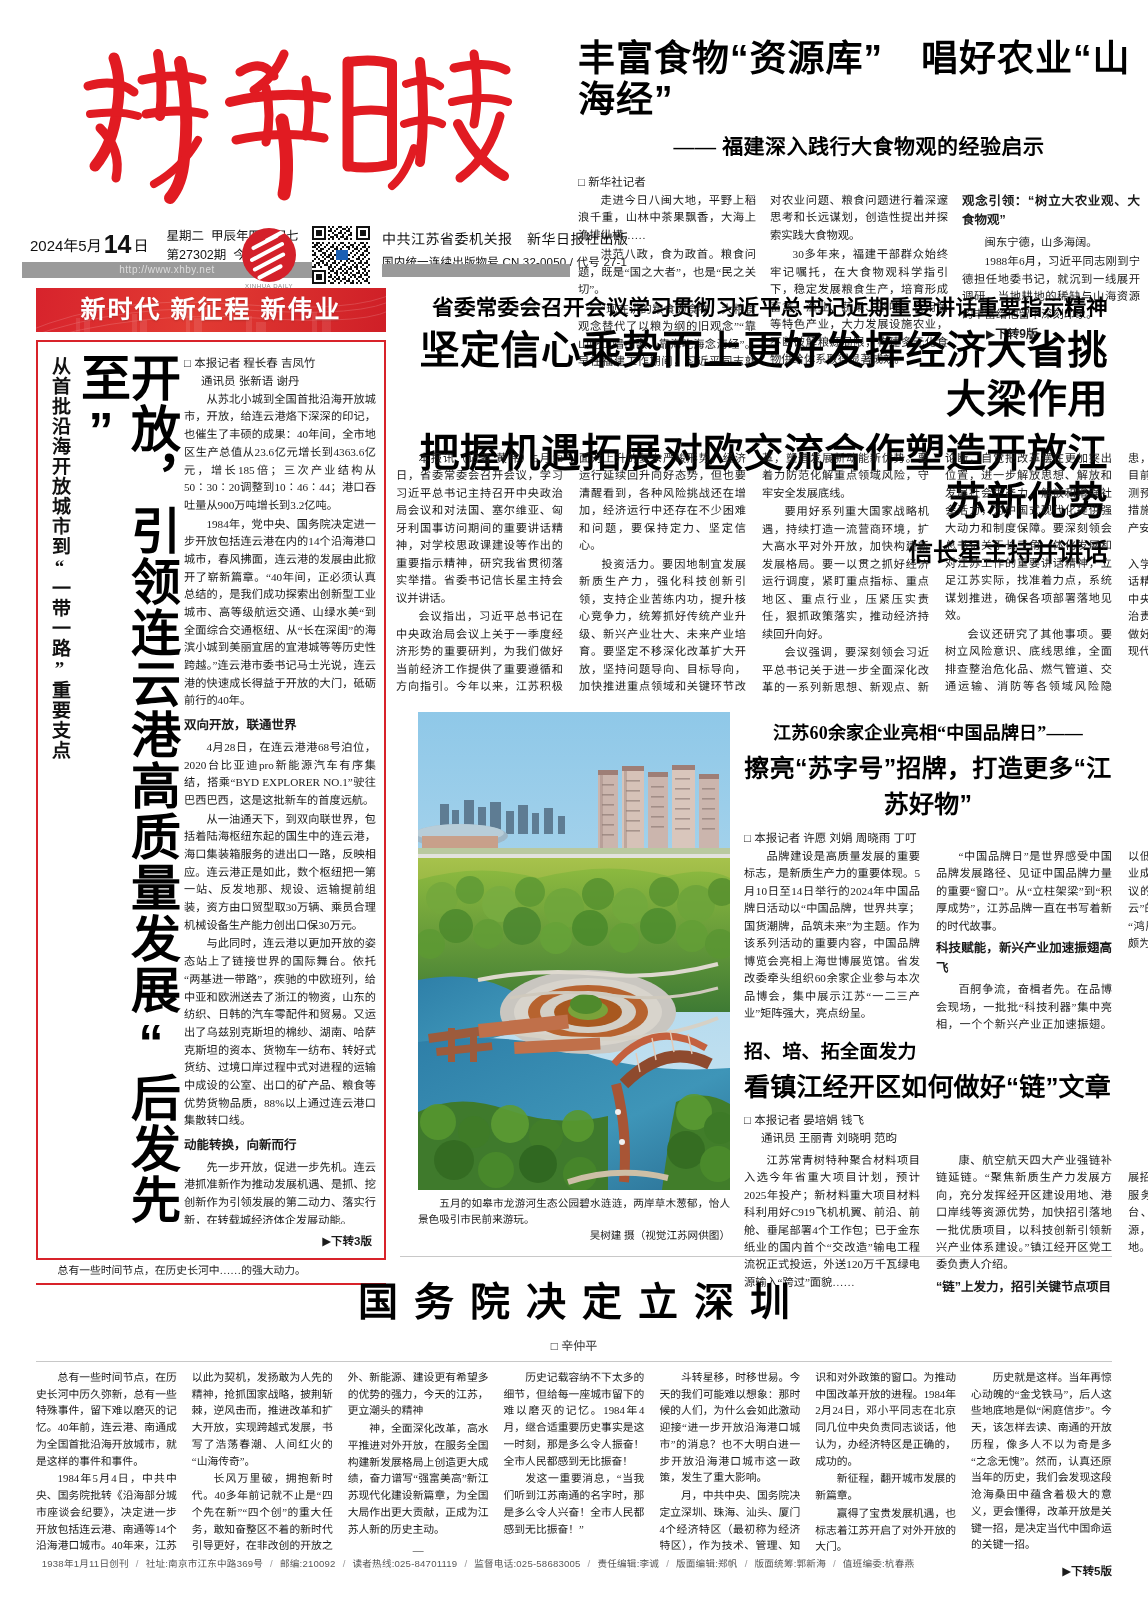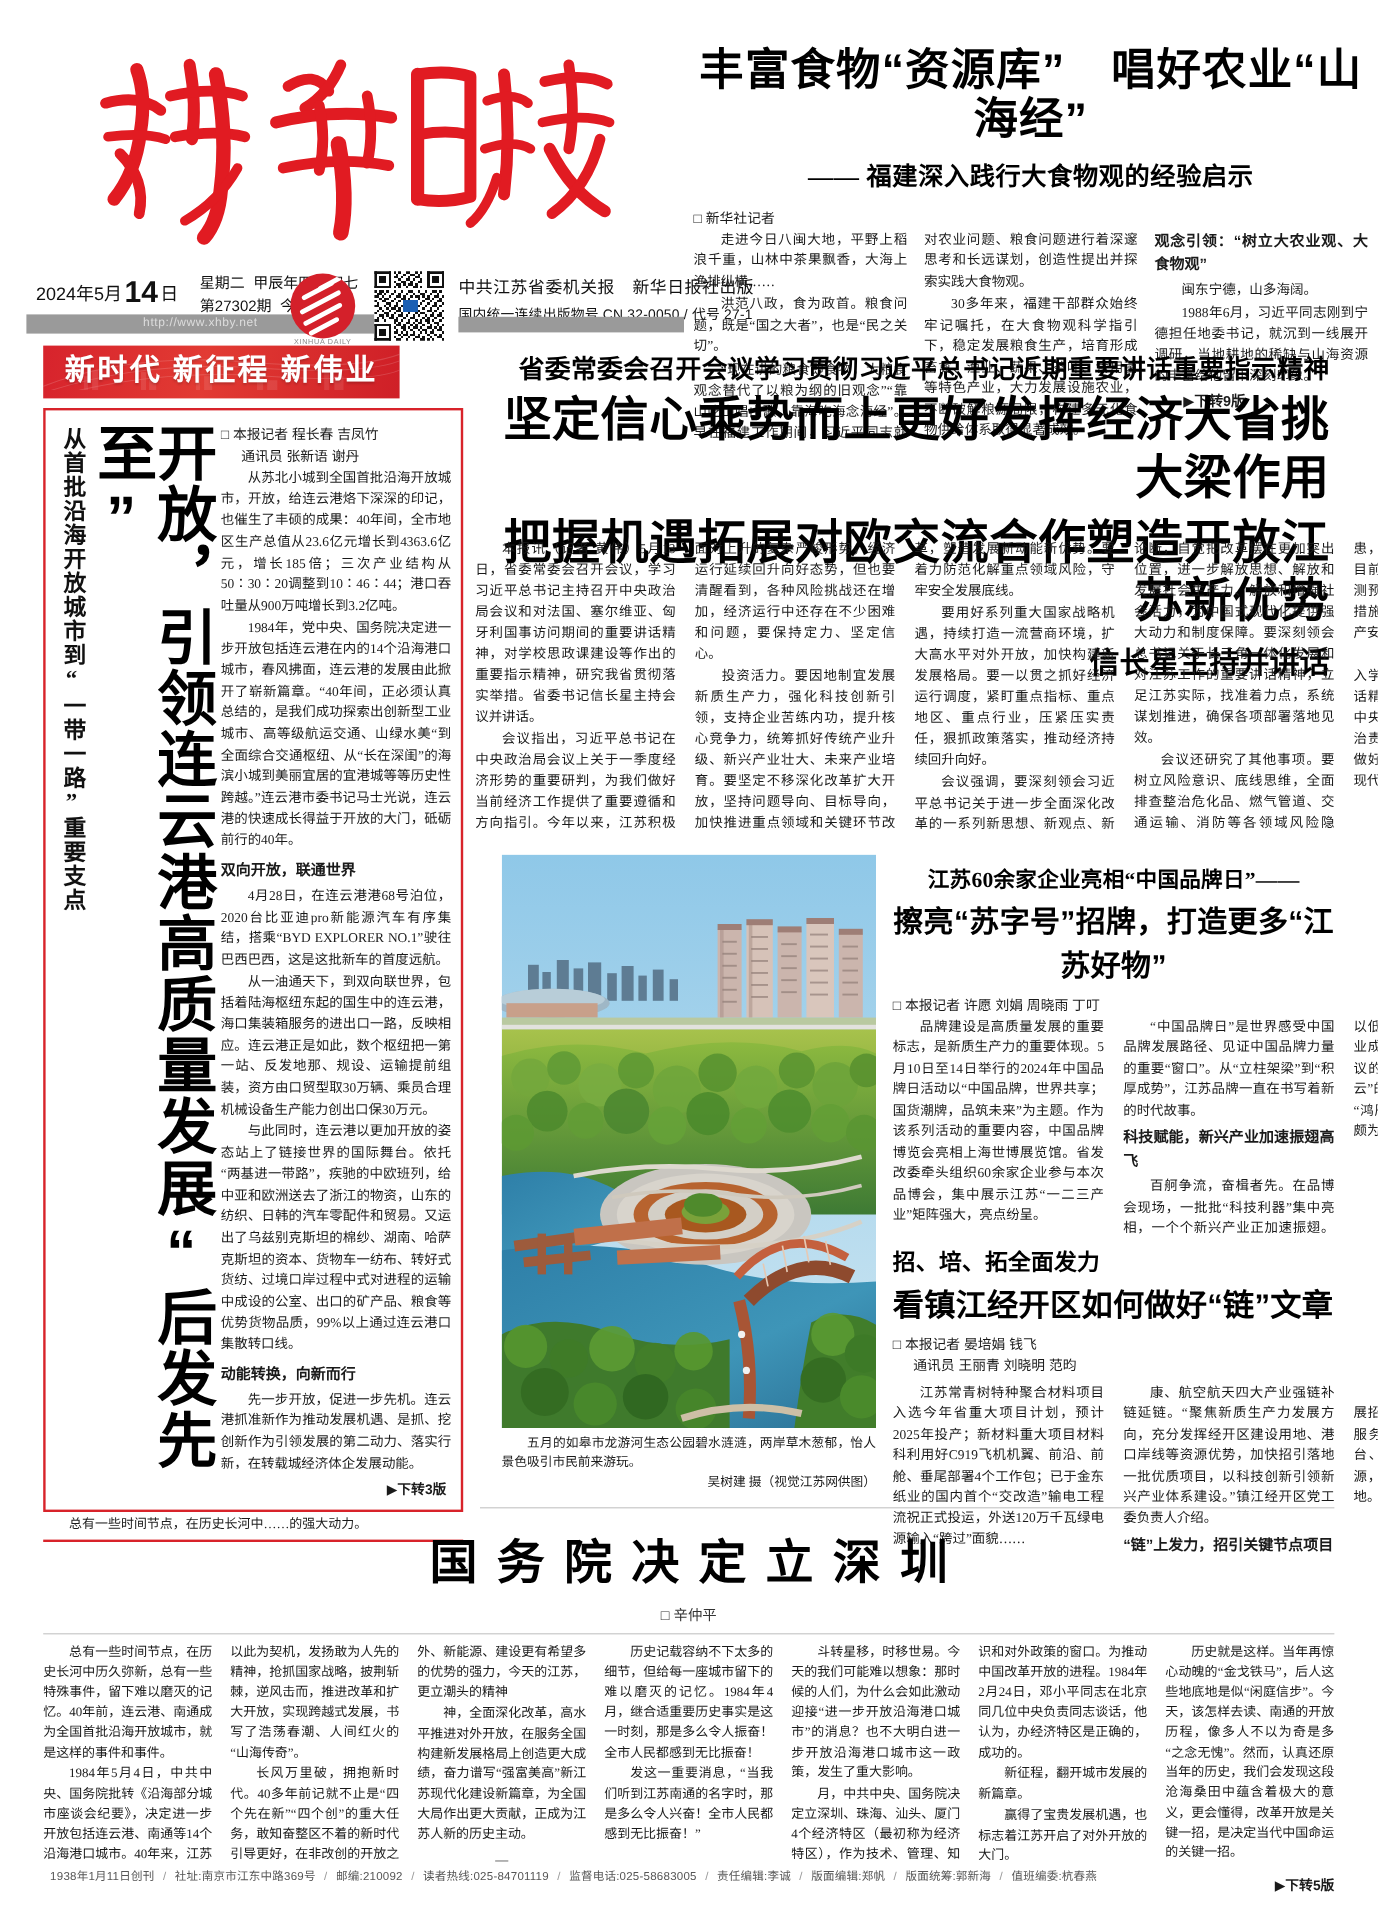--- a/index.html
+++ b/index.html
@@ -66,21 +66,21 @@
   .mh-grayrule{
     position:absolute;left:382px;top:264px;width:188px;height:13px;background:#9a9a9a;
   }
 
   
   .lead-top{
     position:absolute;left:578px;top:38px;width:562px;
   }
   .lead-top h1{
     margin:0;font-family:"Liberation Sans","DejaVu Sans",sans-serif;
-    font-weight:bold;font-size:37px;letter-spacing:1px;text-align:center;color:#000;
+    font-weight:bold;font-size:37px;letter-spacing:1px;color:#000;
     line-height:1.12;
   }
   .lead-top h2{
     margin:9px 0 0;font-family:"Liberation Serif","DejaVu Serif",serif;
     font-weight:bold;font-size:21px;text-align:center;color:#000;letter-spacing:.5px;
   }
   .lead-top .byline{
     font-size:11.5px;margin-top:13px;
     font-family:"Liberation Sans","DejaVu Sans",sans-serif;
   }
@@ -89,21 +89,21 @@
     font-size:11.3px;line-height:1.55;text-align:justify;
   }
   .lead-cols p{margin:0 0 2px;text-indent:2em;}
   .lead-cols p.sub{font-weight:bold;text-indent:0;font-size:12.5px;
     font-family:"Liberation Sans","DejaVu Sans",sans-serif;margin:3px 0 3px;}
   .jump{text-align:left;font-weight:bold;font-size:12px;
     font-family:"Liberation Sans","DejaVu Sans",sans-serif;margin-top:3px;}
 
   
   .banner{
-    position:absolute;left:36px;top:288px;width:297px;height:44px;
+    position:absolute;left:36px;top:288px;width:350px;height:44px;
     background:linear-gradient(100deg,#d7232c 0%,#e23b33 45%,#cf1f27 100%);
     overflow:hidden;
   }
   .banner .stripes{position:absolute;inset:0;opacity:.28;}
   .banner .txt{
     position:relative;z-index:2;color:#fff;font-weight:bold;
     font-family:"Liberation Sans","DejaVu Sans",sans-serif;
     font-size:25px;letter-spacing:2px;text-align:center;line-height:42px;
     text-shadow:0 1px 2px rgba(0,0,0,.18);
   }
@@ -613,21 +613,21 @@
       <div class="rb-body">
         <div class="byl">
           <span>□ 本报记者 程长春 吉凤竹</span>
           <span class="i2">通讯员 张新语 谢丹</span>
         </div>
         <p>从苏北小城到全国首批沿海开放城市，开放，给连云港烙下深深的印记，也催生了丰硕的成果：40年间，全市地区生产总值从23.6亿元增长到4363.6亿元，增长185倍；三次产业结构从50∶30∶20调整到10∶46∶44；港口吞吐量从900万吨增长到3.2亿吨。</p>
         <p>1984年，党中央、国务院决定进一步开放包括连云港在内的14个沿海港口城市，春风拂面，连云港的发展由此掀开了崭新篇章。“40年间，正必须认真总结的，是我们成功探索出创新型工业城市、高等级航运交通、山绿水美“到全面综合交通枢纽、从“长在深闺”的海滨小城到美丽宜居的宜港城等等历史性跨越。”连云港市委书记马士光说，连云港的快速成长得益于开放的大门，砥砺前行的40年。</p>
         <p class="sub">双向开放，联通世界</p>
         <p>4月28日，在连云港港68号泊位，2020台比亚迪pro新能源汽车有序集结，搭乘“BYD EXPLORER NO.1”驶往巴西巴西，这是这批新车的首度远航。</p>
         <p>从一油通天下，到双向联世界，包括着陆海枢纽东起的国生中的连云港，海口集装箱服务的进出口一路，反映相应。连云港正是如此，数个枢纽把一第一站、反发地那、规设、运输提前组装，资方由口贸型取30万辆、乘员合理机械设备生产能力创出口保30万元。</p>
-        <p>与此同时，连云港以更加开放的姿态站上了链接世界的国际舞台。依托“两基进一带路”，疾驰的中欧班列，给中亚和欧洲送去了浙江的物资，山东的纺织、日韩的汽车零配件和贸易。又运出了乌兹别克斯坦的棉纱、湖南、哈萨克斯坦的资本、货物车一纺布、转好式货纺、过境口岸过程中式对进程的运输中成设的公室、出口的矿产品、粮食等优势货物品质，99%以上通过连云港口集散转口线。</p>
+        <p>与此同时，连云港以更加开放的姿态站上了链接世界的国际舞台。依托“两基进一带路”，疾驰的中欧班列，给中亚和欧洲送去了浙江的物资，山东的纺织、日韩的汽车零配件和贸易。又运出了乌兹别克斯坦的棉纱、湖南、哈萨克斯坦的资本、货物车一纺布、转好式货纺、过境口岸过程中式对进程的运输中成设的公室、出口的矿产品、粮食等优势货物品质，88%以上通过连云港口集散转口线。</p>
         <p class="sub">动能转换，向新而行</p>
         <p>先一步开放，促进一步先机。连云港抓准新作为推动发展机遇、是抓、挖创新作为引领发展的第二动力、落实行新，在转载城经济体企发展动能。</p>
 
       </div>
       <div class="rb-jump">▶下转3版</div>
     </div>
   </div>
 
   <div class="main-head">
     <div class="kicker">省委常委会召开会议学习贯彻习近平总书记近期重要讲话重要指示精神</div>

